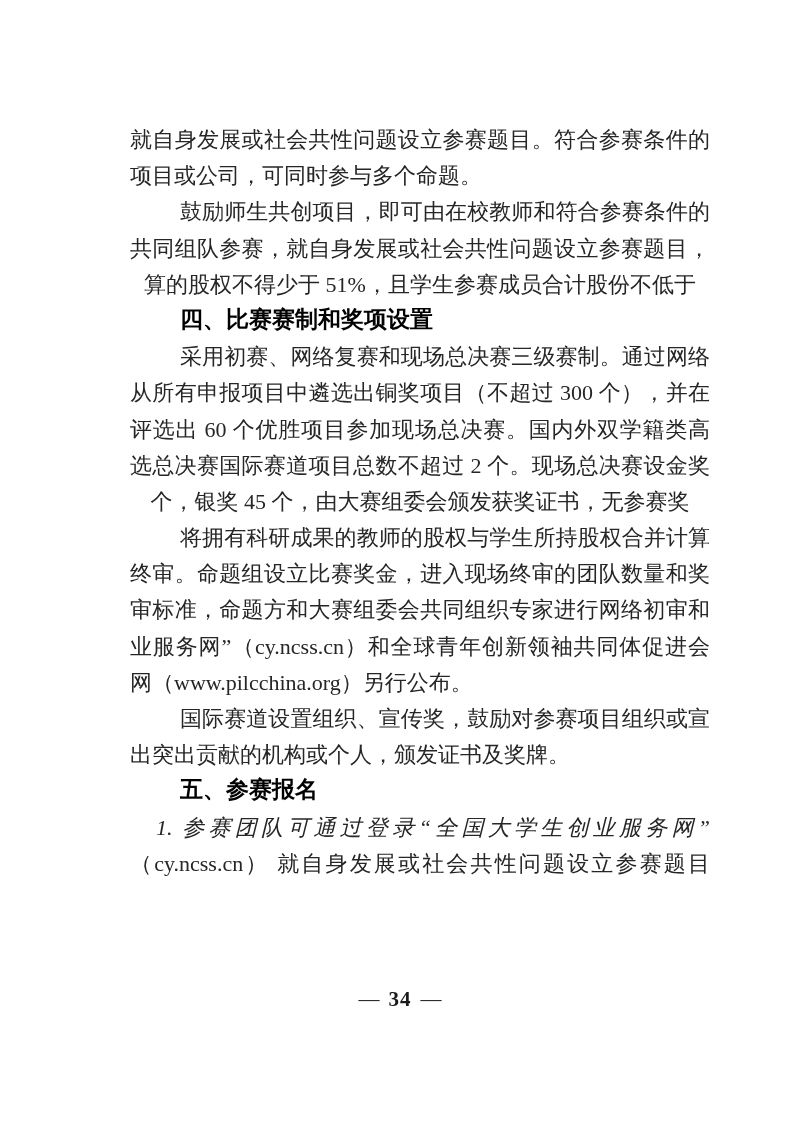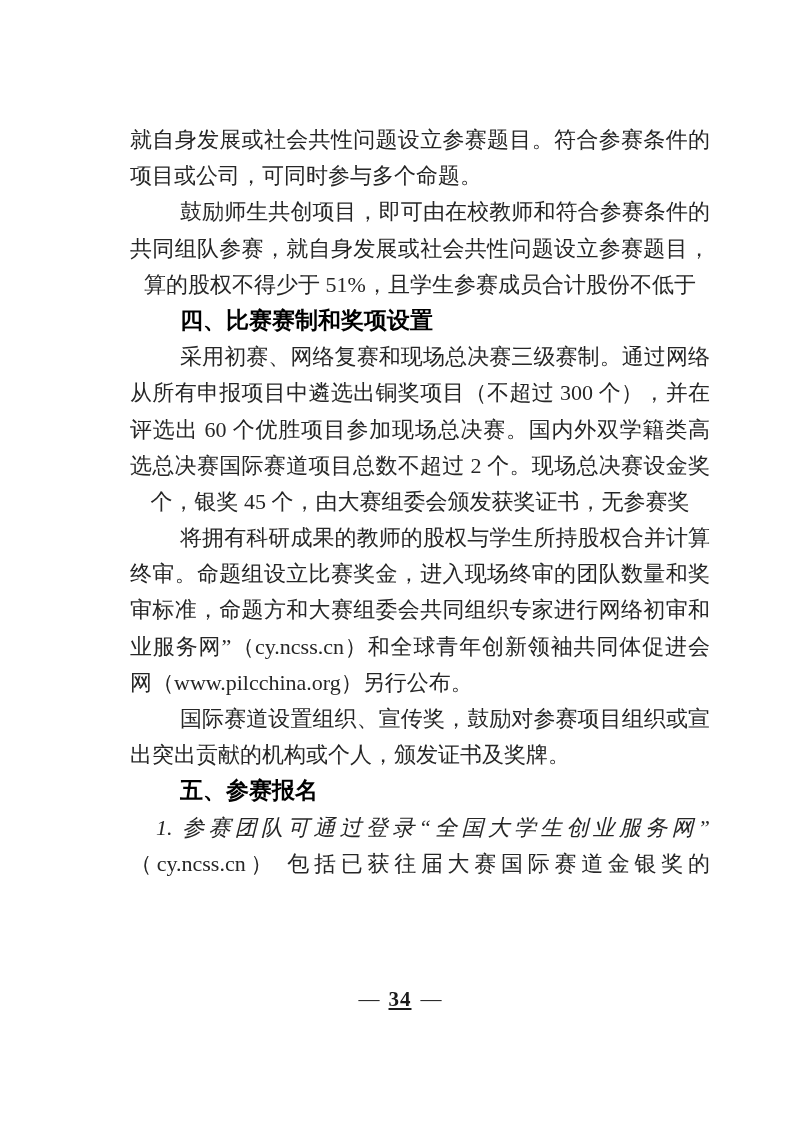--- a/index.html
+++ b/index.html
@@ -25,40 +25,40 @@
     overflow: hidden;
     white-space: normal;
     font-family: "Liberation Serif", "DejaVu Serif", serif;
     margin-left: 40px;
   }
   .jf { text-align: justify; text-align-last: justify; }
   .end { text-align: center; text-align-last: left; }
   .ind { text-indent: 50px; }
   .ind-sm { text-indent: 26px; font-style: italic; }
   .hd {
-    font-family: Liberation Serif, serif;
+    font-family: Liberation Mono, monospace;
     font-weight: 700;
     color: #000000;
     font-size: 23px;
     text-indent: 50px;
     text-align: left;
     text-align-last: left;
   }
   .footer {
     position: absolute;
     left: 90px;
     top: 987px;
     width: 620px;
     text-align: center;
     font-size: 21px;
     line-height: 24px;
     color: #1a1a1a;
   }
   .footer .dash { font-weight: 400; }
-  .footer .num { font-weight: 700; margin: 16px 9px; letter-spacing: 1px; text-decoration: underline; }
+  .footer .num { font-weight: 700; margin: 16px 9px; letter-spacing: 1px; }
 </style>
 </head>
 <body>
 
 <div class="page">
   <div class="textcol">
 
     <div class="ln jf">就自身发展或社会共性问题设立参赛题目。符合参赛条件的个</div>
     <div class="ln end">项目或公司，可同时参与多个命题。</div>
 
@@ -79,20 +79,20 @@
     <div class="ln jf">审标准，命题方和大赛组委会共同组织专家进行网络初审和现场</div>
     <div class="ln jf">业服务网”（cy.ncss.cn）和全球青年创新领袖共同体促进会官</div>
     <div class="ln end">网（www.pilcchina.org）另行公布。</div>
 
     <div class="ln jf ind">国际赛道设置组织、宣传奖，鼓励对参赛项目组织或宣传做</div>
     <div class="ln end">出突出贡献的机构或个人，颁发证书及奖牌。</div>
 
     <div class="ln hd">五、参赛报名</div>
 
     <div class="ln jf ind-sm">1. 参赛团队可通过登录“全国大学生创业服务网”</div>
-    <div class="ln jf">（cy.ncss.cn） 包括已获往届大赛国际赛道金银奖的</div>
+    <div class="ln jf">（cy.ncss.cn） 就自身发展或社会共性问题设立参赛题目</div>
 
   </div>
 
   <div class="footer">
     <span class="dash">—</span><span class="num">34</span><span class="dash">—</span>
   </div>
 </div>
 
 </body></html>

